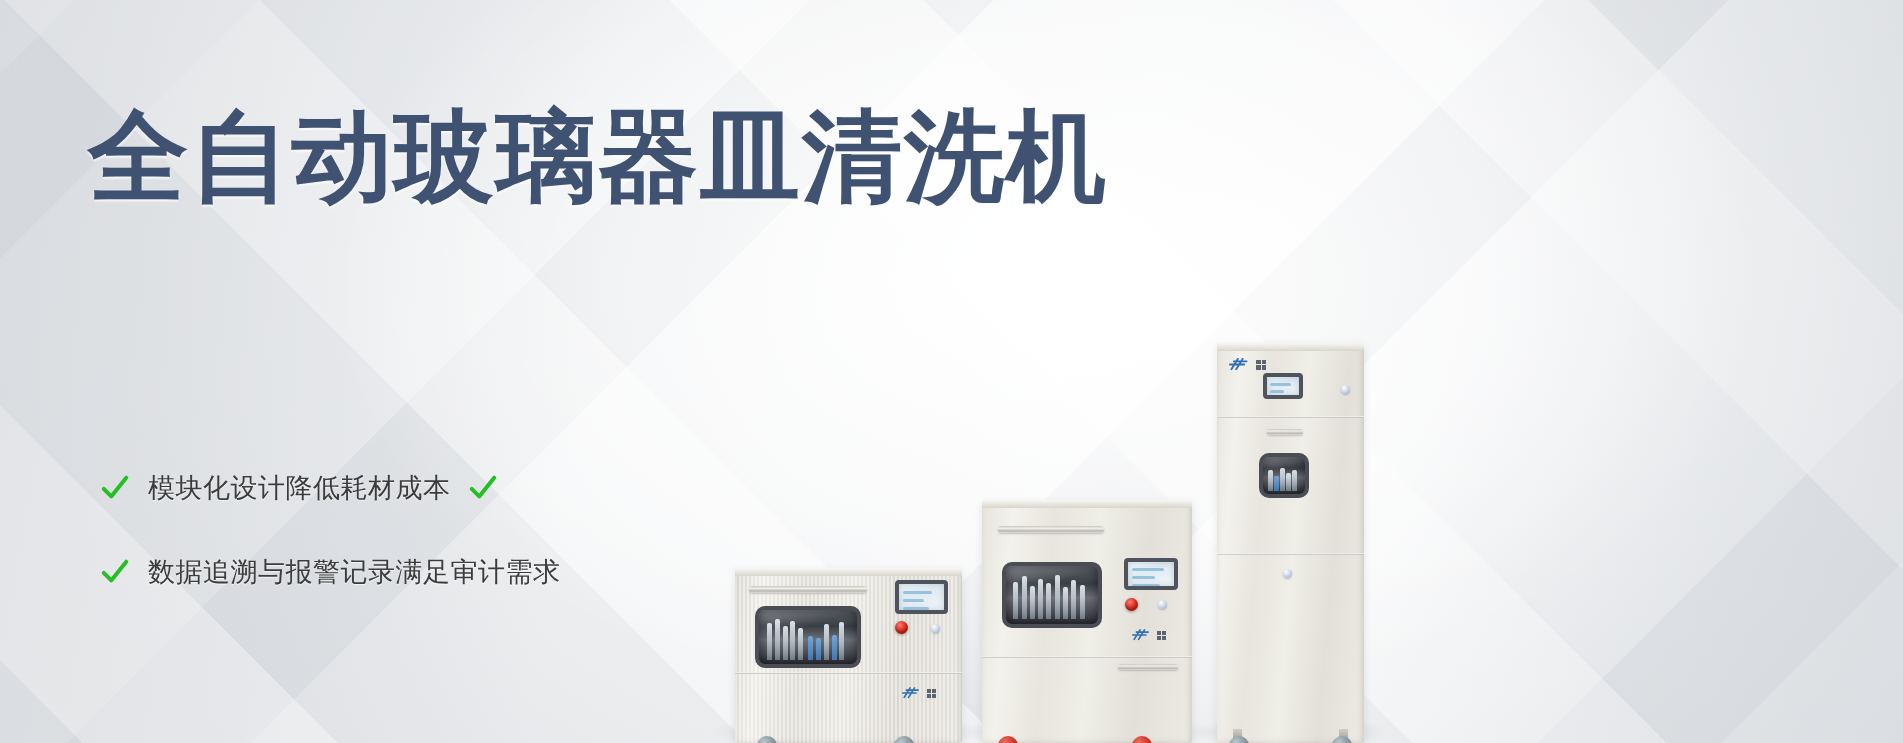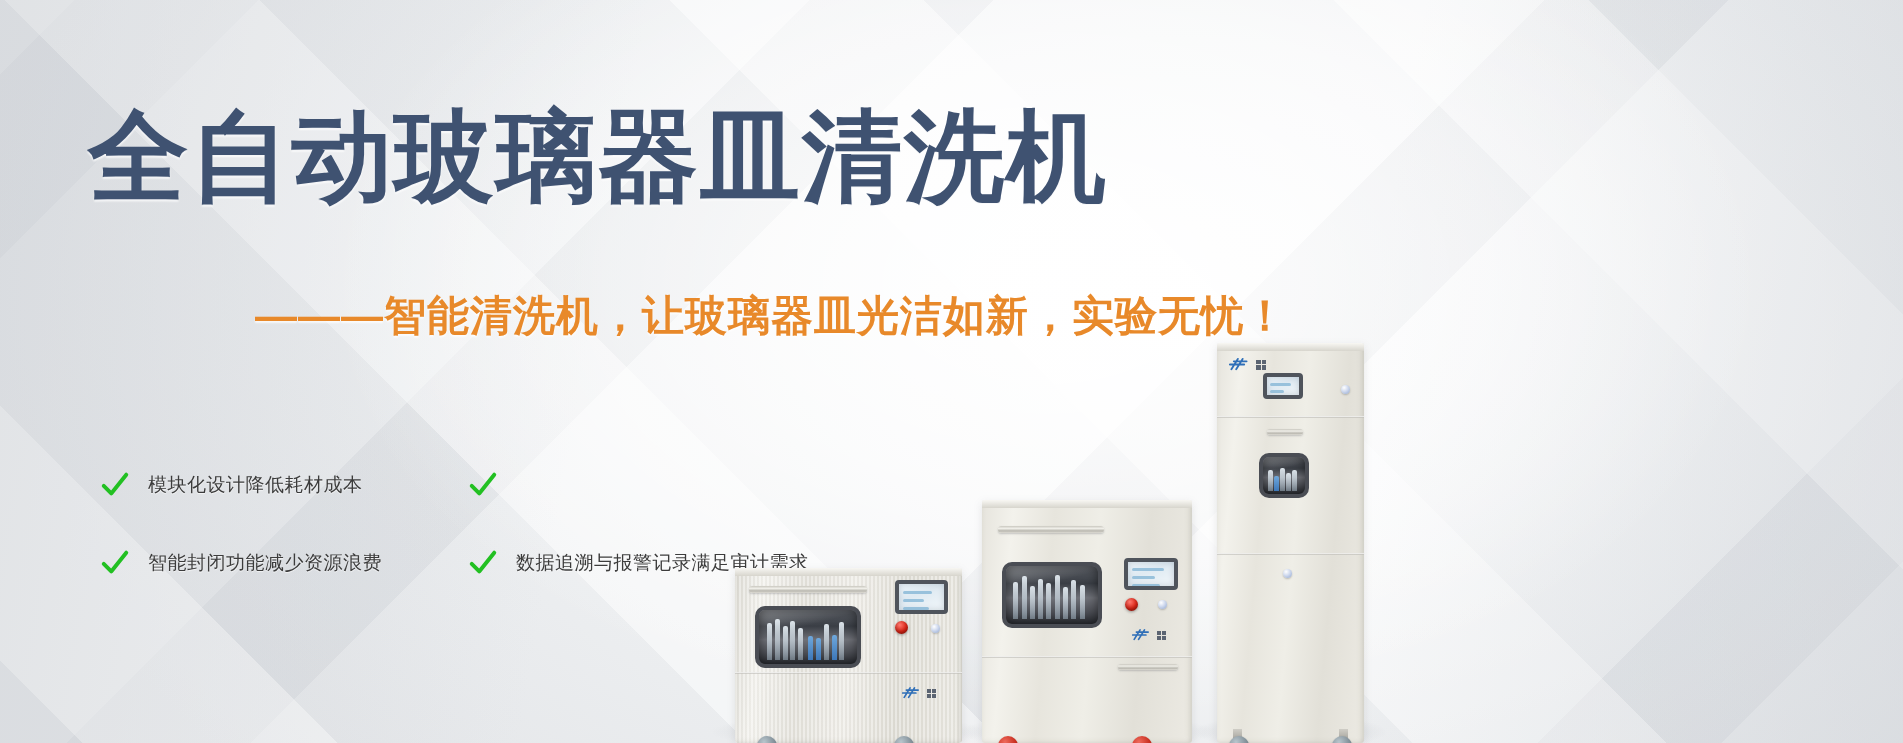--- a/index.html
+++ b/index.html
@@ -88,21 +88,21 @@
     align-items:center;
     gap:18px;
     white-space:nowrap;
   }
   .check-icon {
     width:30px; height:30px;
     flex:0 0 30px;
     display:block;
   }
   .feature-label {
-    font-size:19px;
+    font-size:27px;
     color:#3c3c3c;
     letter-spacing:.5px;
     text-shadow:0 1px 1px rgba(255,255,255,.7);
   }
 
   
   .products { position:absolute; right:0; bottom:0; width:1060px; height:620px; }
 
   .machine { position:absolute; bottom:0; }
 
@@ -217,43 +217,36 @@
 
 <div id="banner">
 
   <div class="bg-diag"></div>
   <div class="bg-vignette"></div>
 
   <div class="content">
 
     <div class="headline">全自动玻璃器皿清洗机</div>
 
-    <div class="subhead">———智能清洗机，让玻璃器皿光洁如新，实验无忧！</div>
 
     <div class="features">
 
       <div class="feature">
         <svg class="check-icon" viewBox="0 0 32 32">
           <path d="M4 17 L12 25 L28 5" fill="none" stroke="#22c022" stroke-width="4.2" stroke-linecap="round" stroke-linejoin="round"></path>
         </svg>
         <span class="feature-label">模块化设计降低耗材成本</span>
       </div>
 
       <div class="feature">
         <svg class="check-icon" viewBox="0 0 32 32">
           <path d="M4 17 L12 25 L28 5" fill="none" stroke="#22c022" stroke-width="4.2" stroke-linecap="round" stroke-linejoin="round"></path>
         </svg>
       </div>
 
-      <div class="feature">
-        <svg class="check-icon" viewBox="0 0 32 32">
-          <path d="M4 17 L12 25 L28 5" fill="none" stroke="#22c022" stroke-width="4.2" stroke-linecap="round" stroke-linejoin="round"></path>
-        </svg>
-        <span class="feature-label">智能封闭功能减少资源浪费</span>
-      </div>
 
       <div class="feature">
         <svg class="check-icon" viewBox="0 0 32 32">
           <path d="M4 17 L12 25 L28 5" fill="none" stroke="#22c022" stroke-width="4.2" stroke-linecap="round" stroke-linejoin="round"></path>
         </svg>
         <span class="feature-label">数据追溯与报警记录满足审计需求</span>
       </div>
 
     </div>
 

